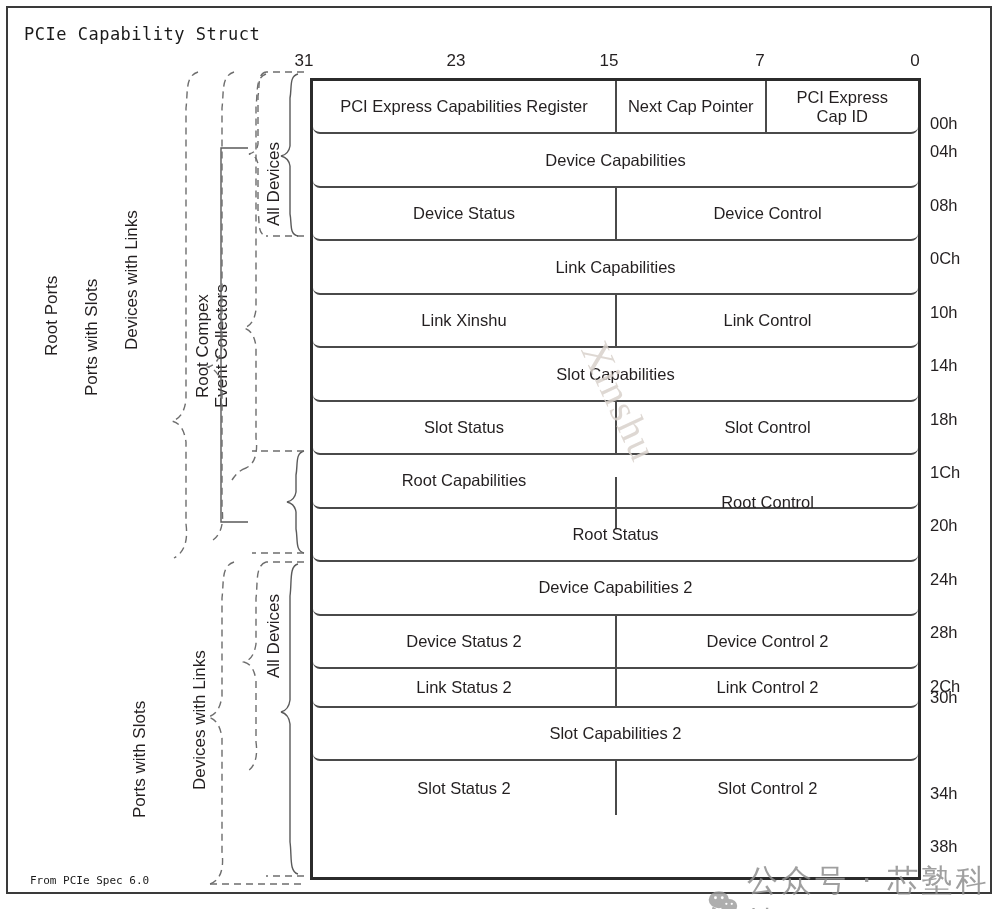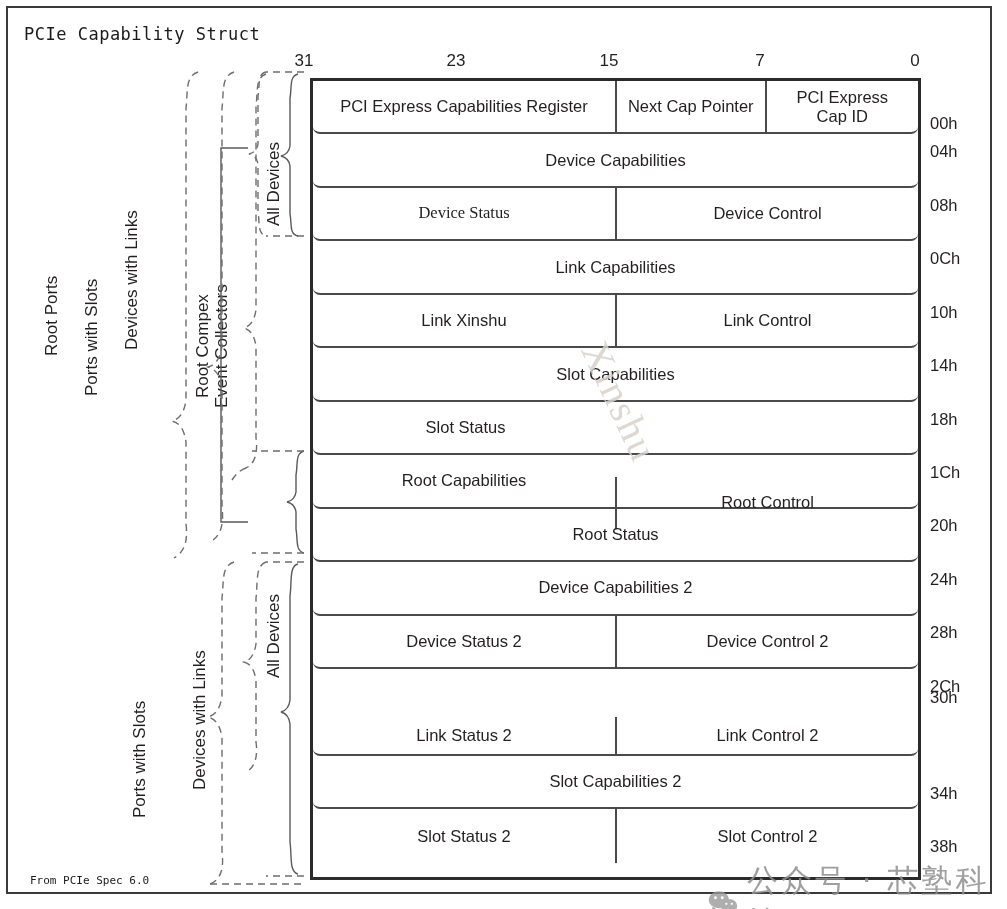--- a/index.html
+++ b/index.html
@@ -67,51 +67,52 @@
   <div id="table">
       <div class="row" style="height: 53.4667px;">
         <div class="cell" style="width: 305px; height: 100%;">PCI Express Capabilities Register</div>
         <div class="cell div" style="width: 151px; height: 100%;">Next Cap Pointer</div>
         <div class="cell div" style="width: 155px; height: 100%;">PCI Express<br>Cap ID</div>
       </div>
       <div class="row" style="height: 53.4667px;">
         <div class="cell" style="width: 611px; height: 100%;">Device Capabilities</div>
       </div>
       <div class="row" style="height: 53.4667px;">
-        <div class="cell" style="width: 305px; height: 100%; font-family: Liberation Serif, serif;">Device Status</div>
+        <div class="cell" style="width: 305px; height: 100%;">Device Status</div>
         <div class="cell div" style="width: 306px; height: 100%;">Device Control</div>
       </div>
       <div class="row" style="height: 53.4667px;">
         <div class="cell" style="width: 611px; height: 100%;">Link Capabilities</div>
       </div>
       <div class="row" style="height: 53.4667px;">
         <div class="cell" style="width: 305px; height: 100%;">Link Xinshu</div>
         <div class="cell div" style="width: 306px; height: 100%;">Link Control</div>
       </div>
       <div class="row" style="height: 53.4667px;">
         <div class="cell" style="width: 611px; height: 100%;">Slot Capabilities</div>
       </div>
       <div class="row" style="height: 53.4667px;">
         <div class="cell" style="width: 305px; height: 100%;">Slot Status</div>
+        <div class="cell div" style="width: 306px; height: 100%;">Slot Control</div>
       </div>
       <div class="row" style="height: 53.4667px;">
         <div class="cell" style="width: 305px; height: 100%;">Root Capabilities</div>
         <div class="cell div" style="width: 306px; height: 100%; margin-top: 22px;">Root Control</div>
       </div>
       <div class="row" style="height: 53.4667px;">
         <div class="cell" style="width: 611px; height: 100%;">Root Status</div>
       </div>
       <div class="row" style="height: 53.4667px;">
         <div class="cell" style="width: 611px; height: 100%;">Device Capabilities 2</div>
       </div>
       <div class="row" style="height: 53.4667px;">
         <div class="cell" style="width: 305px; height: 100%;">Device Status 2</div>
         <div class="cell div" style="width: 306px; height: 100%;">Device Control 2</div>
       </div>
-      <div class="row" style="height: 39px; margin-top: 48px;">
+      <div class="row" style="height: 39px;">
         <div class="cell" style="width: 305px; height: 100%;">Link Status 2</div>
         <div class="cell div" style="width: 306px; height: 100%;">Link Control 2</div>
       </div>
       <div class="row" style="height: 53.4667px;">
         <div class="cell" style="width: 611px; height: 100%;">Slot Capabilities 2</div>
       </div>
       <div class="row" style="height: 53.4667px;">
         <div class="cell" style="width: 305px; height: 100%;">Slot Status 2</div>
         <div class="cell div" style="width: 306px; height: 100%;">Slot Control 2</div>
       </div>

